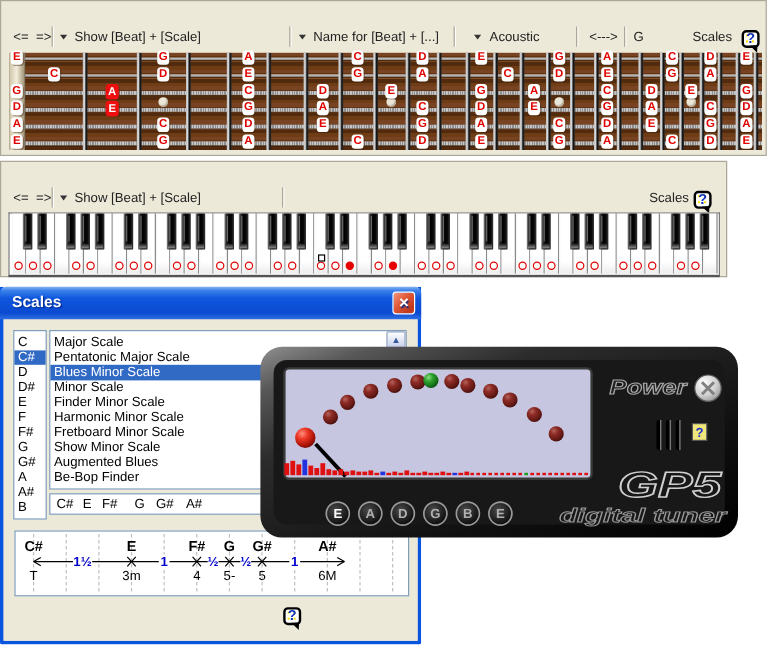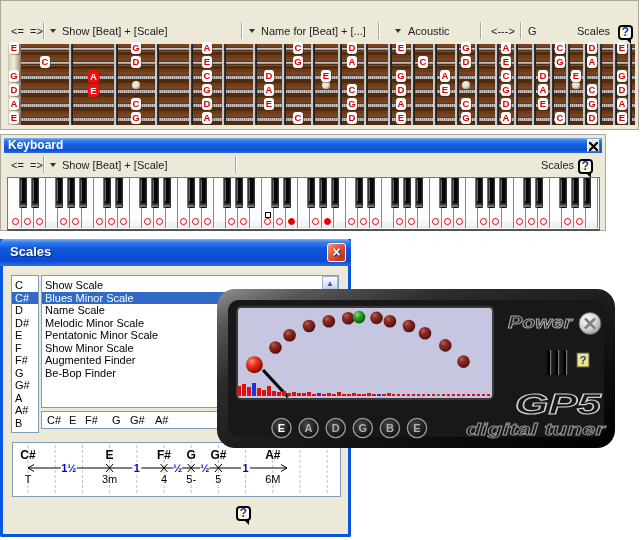--- a/index.html
+++ b/index.html
@@ -203,23 +203,20 @@
 <div class="fl" style="left:346px;top:111px">D</div>
 <div class="fl" style="left:395px;top:111px">E</div>
 <div class="fl" style="left:460px;top:111px">G</div>
 <div class="fl" style="left:500px;top:111px">A</div>
 <div class="fl" style="left:554px;top:111px">C</div>
 <div class="fl" style="left:586px;top:111px">D</div>
 <div class="fl" style="left:616px;top:111px">E</div>
 </div>
 
 <div class="win" style="left:0;top:134px;width:606px;height:97px">
-  <div class="tbar">Keyboard<div class="xbtn" style="right:2px"><svg width="9" height="9" style="margin-top:2px">
-          <path d="M0 0 L9 9 M9 0 L0 9" stroke="#000" stroke-width="2.2"></path>
-        </svg></div></div>
   <div class="tb">
     <span class="tbt" style="left:7px">&lt;=&nbsp; =&gt;</span>
     <div class="sep" style="left:39px"></div>
     <div class="dar" style="left:46px"></div>
     <span class="tbt" style="left:58px">Show [Beat] + [Scale]</span>
     <div class="sep" style="left:231px"></div>
     <span class="tbt" style="left:537px">Scales</span>
   </div>
   <div class="hlp" style="left:577px;top:24px">?</div>
   <div id="piano">
@@ -356,27 +353,29 @@
       <div class="lrow">E</div>
     <div class="lrow">F</div>
       <div class="lrow">F#</div>
       <div class="lrow">G</div>
     <div class="lrow">G#</div>
       <div class="lrow">A</div>
       <div class="lrow">A#</div>
     <div class="lrow">B</div>
   </div>
   <div class="lbox pt" style="left:38px;top:36px;width:298px;height:133px">
-    <div class="lrow">Show Scale</div>
+    <div class="lrow">Major Scale</div>
+    <div class="lrow">Pentatonic Major Scale</div>
     <div class="lrow lsel">Blues Minor Scale</div>
-    <div class="lrow">Name Scale</div>
-    <div class="lrow">Melodic Minor Scale</div>
-    <div class="lrow">Pentatonic Minor Scale</div>
+    <div class="lrow">Minor Scale</div>
+    <div class="lrow">Finder Minor Scale</div>
+    <div class="lrow">Harmonic Minor Scale</div>
+    <div class="lrow">Fretboard Minor Scale</div>
     <div class="lrow">Show Minor Scale</div>
-    <div class="lrow">Augmented Finder</div>
+    <div class="lrow">Augmented Blues</div>
     <div class="lrow">Be-Bop Finder</div>
     <div id="sbar">
         <div id="sup">▲</div>
       </div>
   </div>
   <div class="lbox" style="left:38px;top:172px;width:298px;height:18px;line-height:16px">
     <span style="position:absolute;left:5px">C#</span>
       <span style="position:absolute;left:27px">E</span>
       <span style="position:absolute;left:43px">F#</span>
       <span style="position:absolute;left:70px">G</span>

